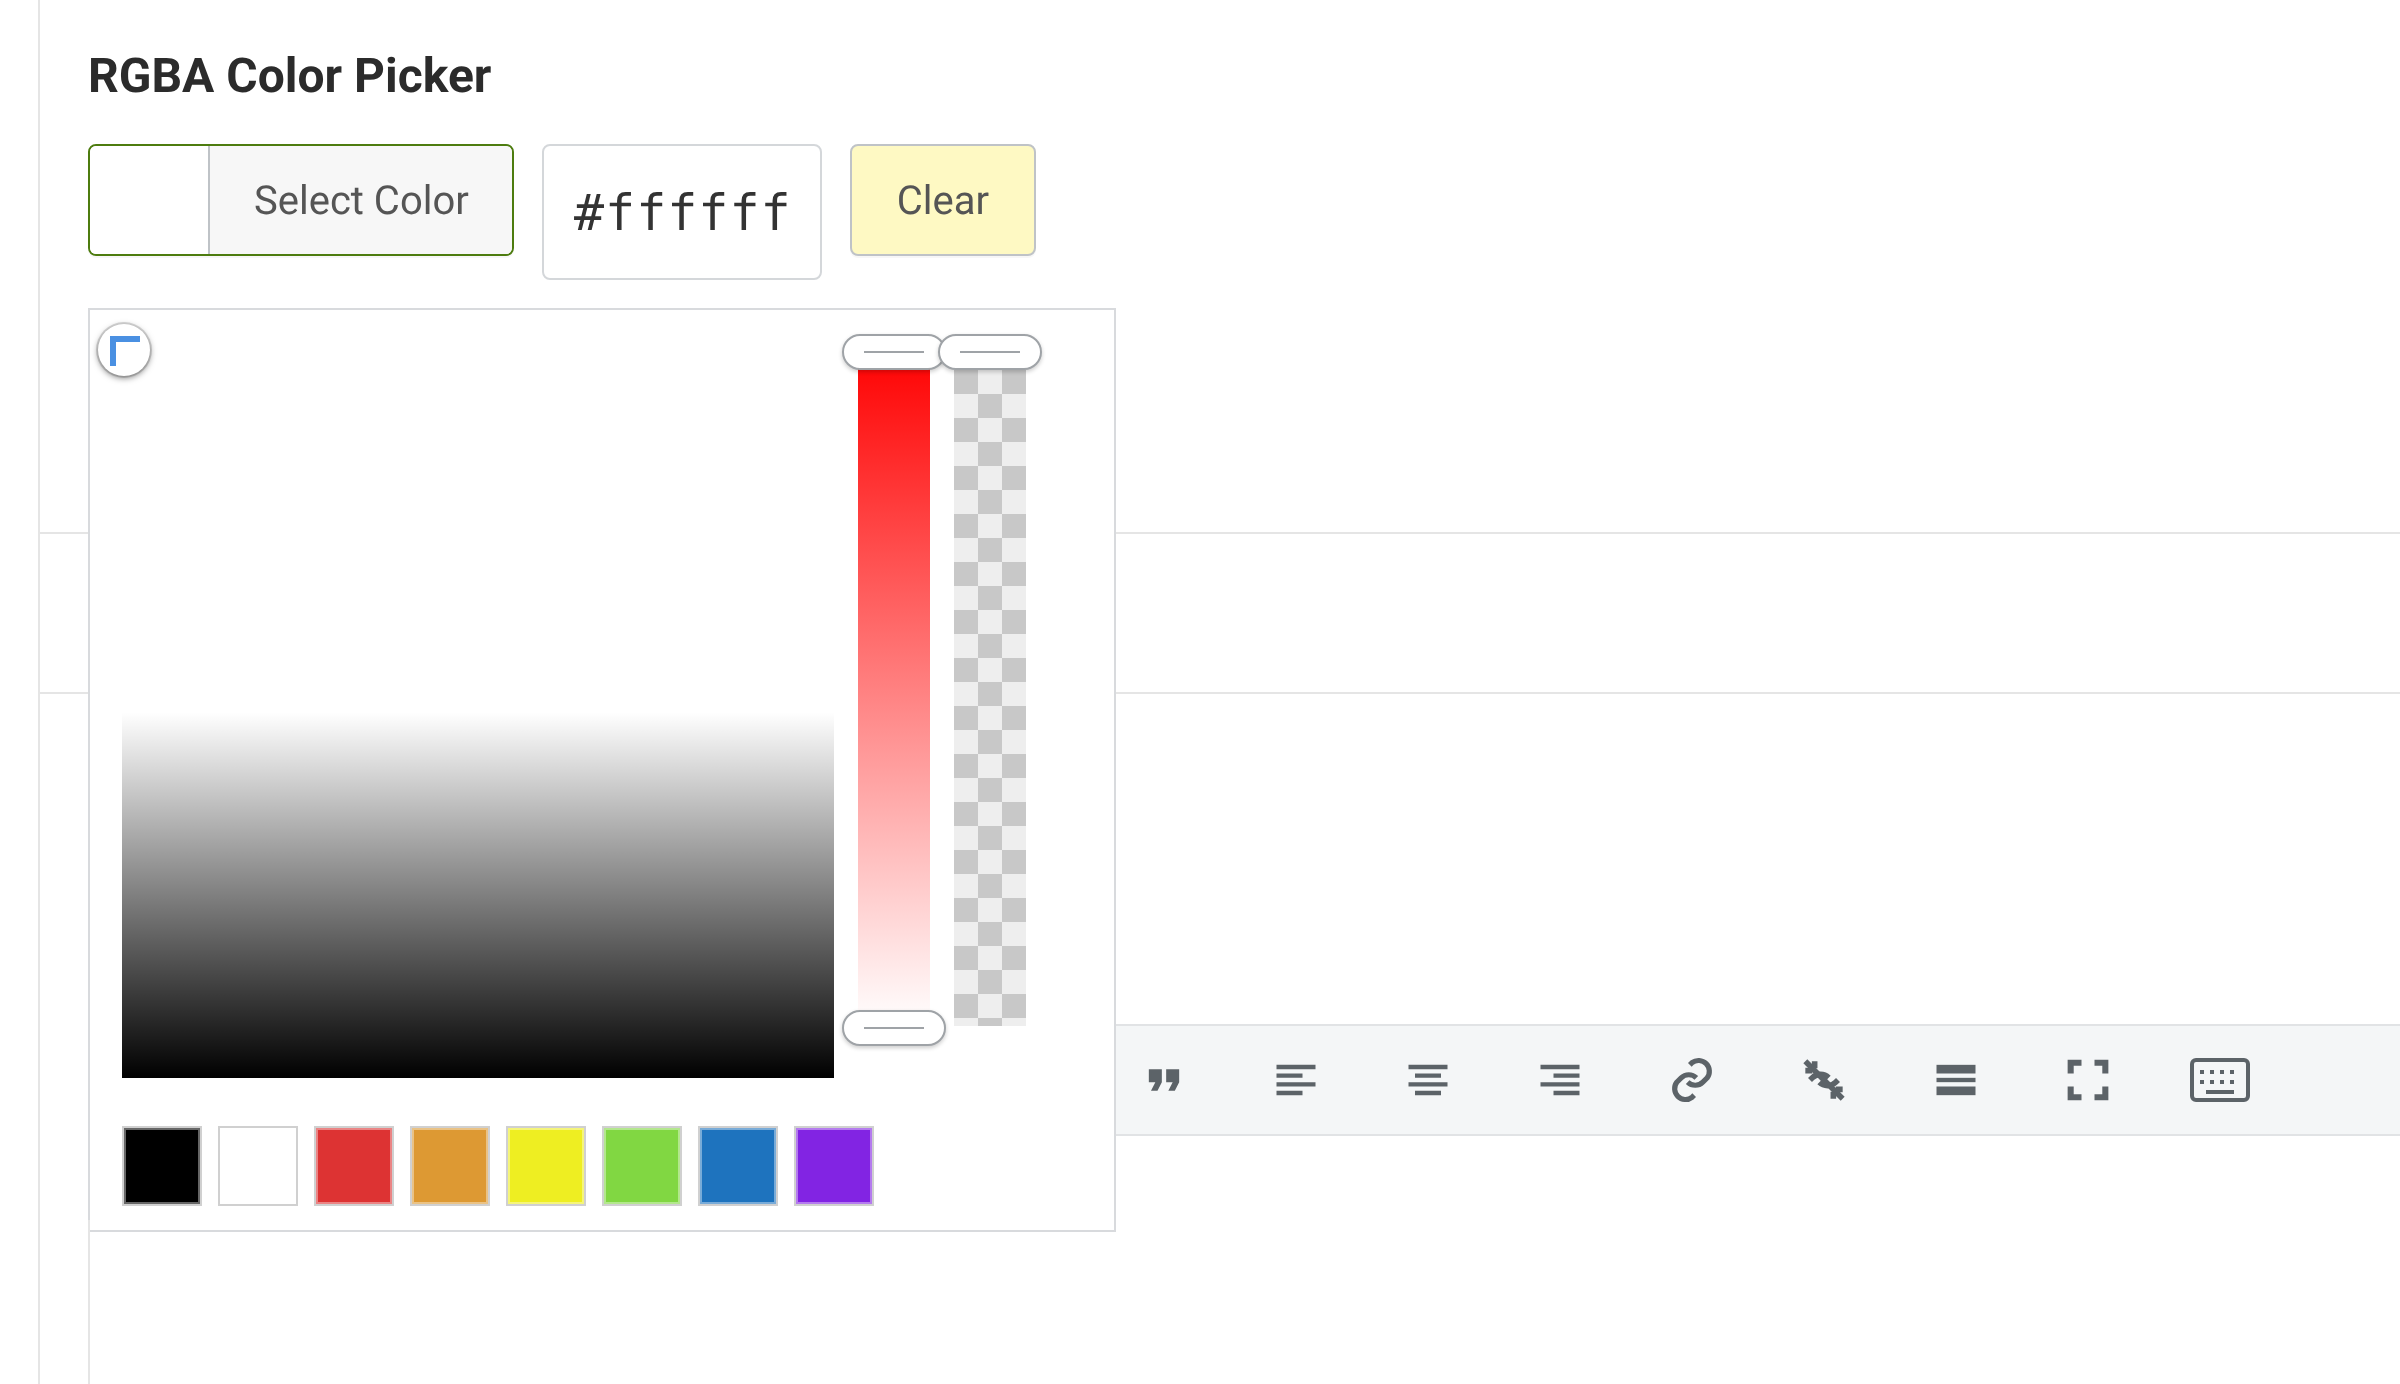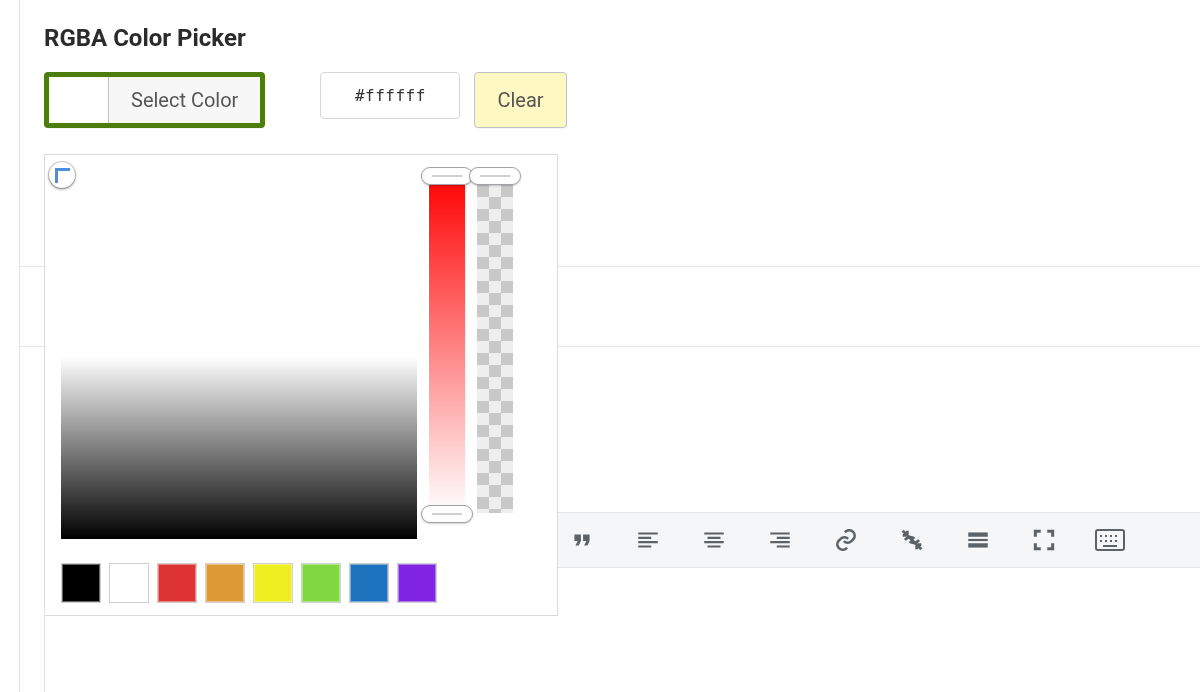--- a/index.html
+++ b/index.html
@@ -37,52 +37,51 @@
     }
     .controls-row {
       display: flex;
       align-items: stretch;
       gap: 14px;
       margin-bottom: 14px;
     }
     .btn-group {
       display: flex;
       height: 56px;
-      border: 5px solid #4d7c0f;
+      border: 1px solid #4d7c0f;
       border-radius: 4px;
       overflow: hidden;
       background: #f7f7f7;
       box-shadow: 0 1px 0 rgba(0,0,0,0.03);
     }
     .swatch-current {
       width: 60px;
       background: #fff;
       border-right: 1px solid #bfc3c7;
     }
     .select-color-btn {
       display: flex;
       align-items: center;
       padding: 0 22px;
       font-size: 20px;
       color: #555;
       background: #f7f7f7;
       cursor: pointer;
     }
     .hex-input {
-      height: 47px;
+      height: 68px;
       width: 140px;
       border: 1px solid #d4d7da;
       border-radius: 4px;
       background: #fff;
       font-family: ui-monospace, Menlo, Consolas, monospace;
-      font-size: 16px;
+      font-size: 25px;
       color: #333;
       text-align: center;
       letter-spacing: 0.5px;
-      margin-left: 41px;
     }
     .clear-btn {
       height: 56px;
       padding: 0 22px;
       border: 1px solid #bfc3c7;
       border-radius: 4px;
       background: #fef9c3;
       font-size: 20px;
       color: #555;
       display: flex;

